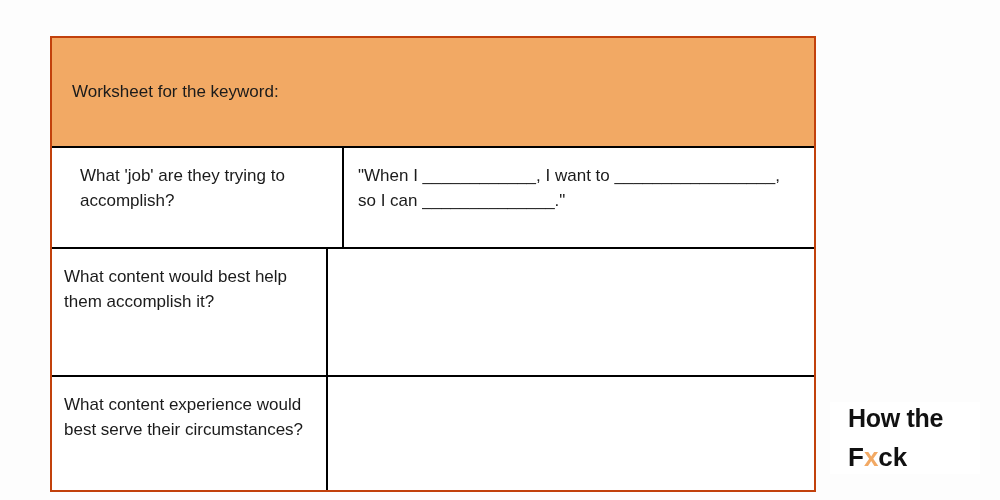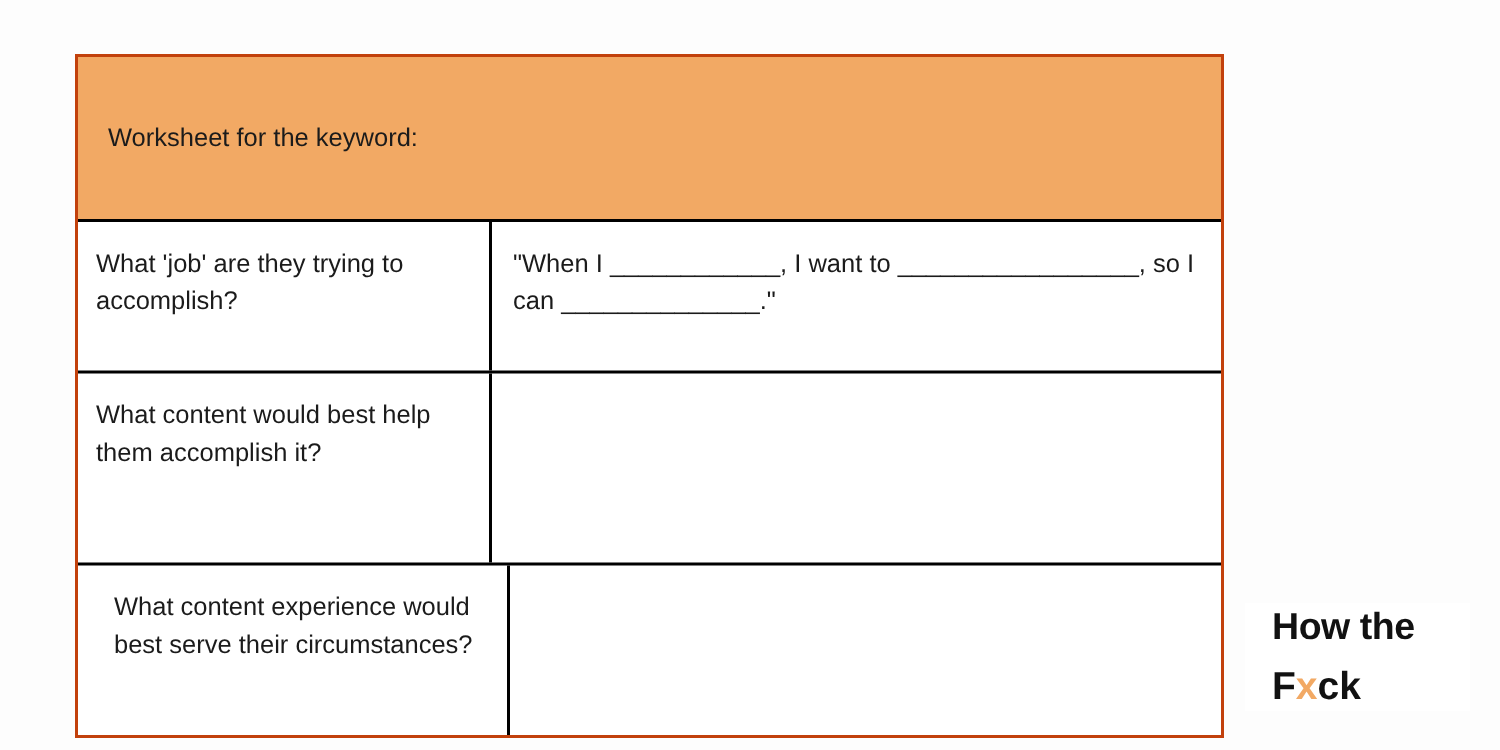--- a/index.html
+++ b/index.html
@@ -40,21 +40,20 @@
     line-height: 1.35;
   }
 
   .ws-row {
     display: flex;
     border-bottom: 2px solid #000;
     box-sizing: border-box;
   }
   .ws-row:last-child {
     border-bottom: none;
-    margin-left: 12px;
   }
 
   .ws-q {
     width: 276px;
     min-width: 276px;
     border-right: 2px solid #000;
     padding: 16px 14px 14px 12px;
     box-sizing: border-box;
     font-size: 17px;
     color: #1b1b1b;
@@ -62,21 +61,21 @@
   }
   .ws-a {
     flex: 1;
     padding: 16px 14px 14px 14px;
     box-sizing: border-box;
     font-size: 17px;
     color: #1b1b1b;
     line-height: 1.45;
   }
 
-  .row-1 { height: 101px; }
+  .row-1 { height: 101px; padding-left: 16px; }
   .row-2 { height: 128px; }
   .row-3 { height: 113px; }
 
   #logo {
     position: absolute;
     left: 830px;
     top: 402px;
     width: 150px;
     height: 72px;
     background: #fff;

